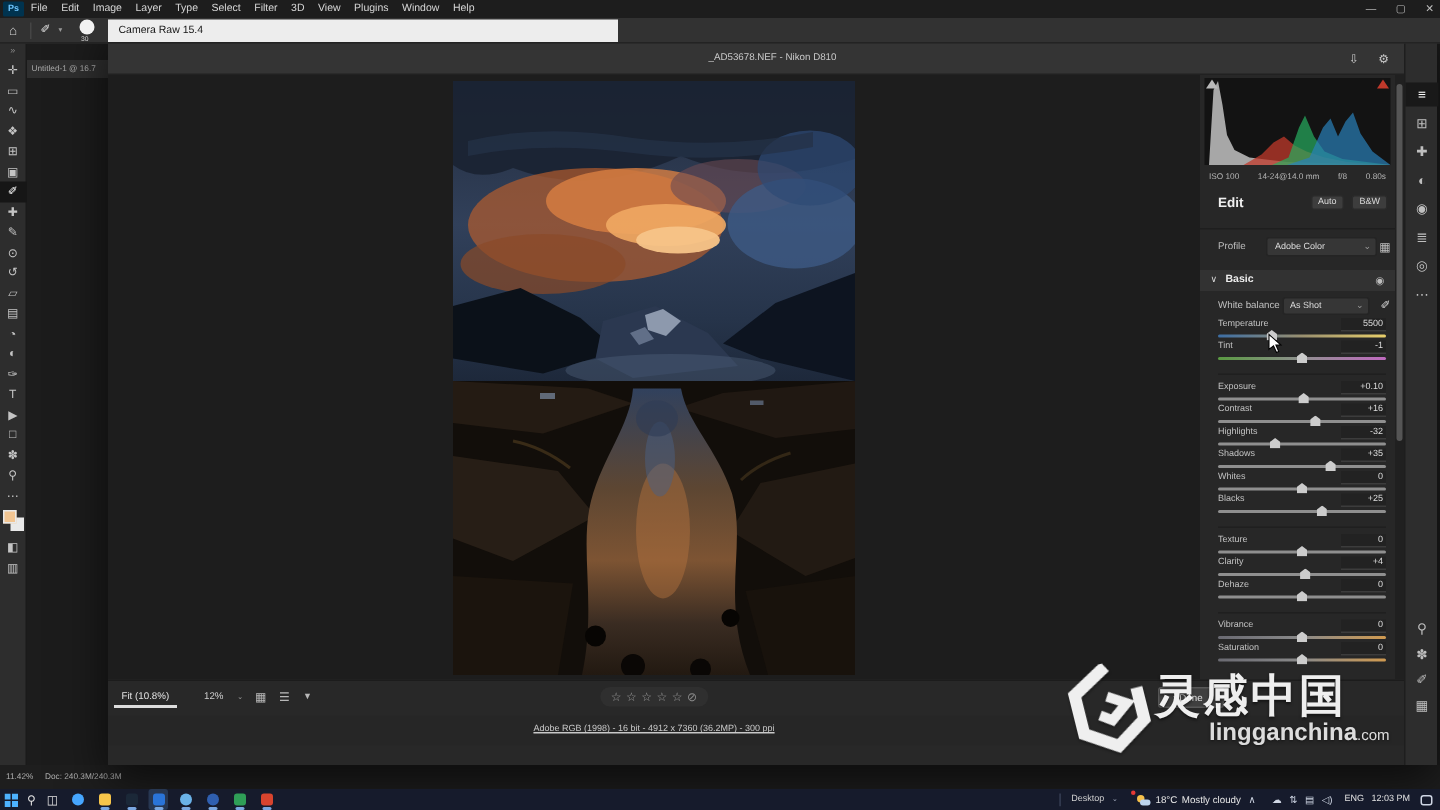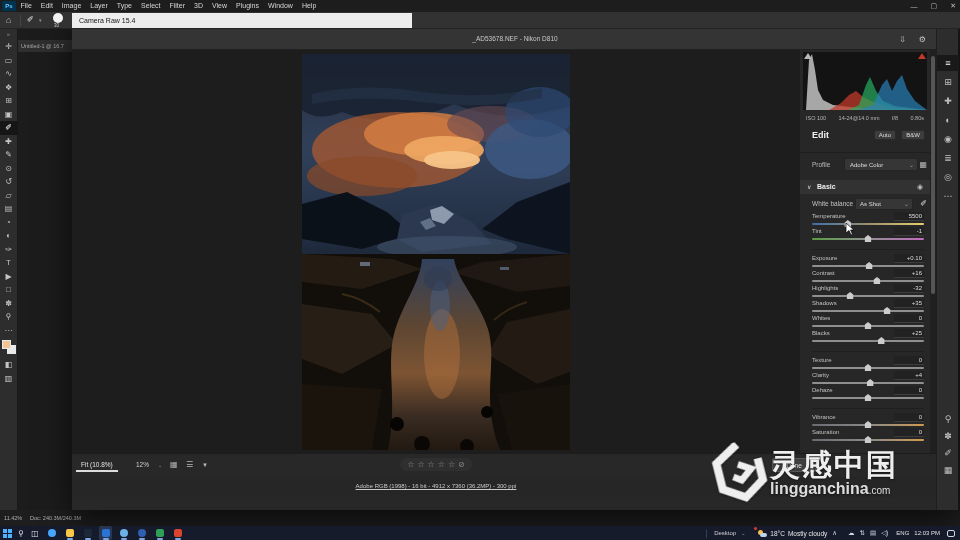--- a/index.html
+++ b/index.html
@@ -171,21 +171,21 @@
   #tb-chat { width:8px; height:7px; border:1px solid #cfd6e4; border-radius:2px; margin-left:2px; }
 
   
   #watermark { left:712px; top:437px; width:248px; height:72px; z-index:20; display:flex;
     align-items:center; pointer-events:none; }
   #wm-logo { transform:rotate(-14deg); opacity:.93; filter:drop-shadow(0 1px 1px rgba(0,0,0,.45)); }
   #wm-text { margin-left:2px; }
   #wm-cn { font-size:30px; font-weight:bold; color:rgba(255,255,255,.93); letter-spacing:2px;
     text-shadow:0 1px 2px rgba(0,0,0,.5); line-height:32px; }
   #wm-en { font-size:16px; font-weight:bold; color:rgba(255,255,255,.85);
-    text-shadow:0 1px 2px rgba(0,0,0,.5); line-height:15px; }
+    text-shadow:0 1px 2px rgba(0,0,0,.5); line-height:15px;margin-left:36px; }
   #wm-en .com { font-size:10px; font-weight:normal; }
 
   
   #cursor { left:845px; top:222px; z-index:30; }
 </style>
 </head>
 <body>
 
 <div id="stage">
 

